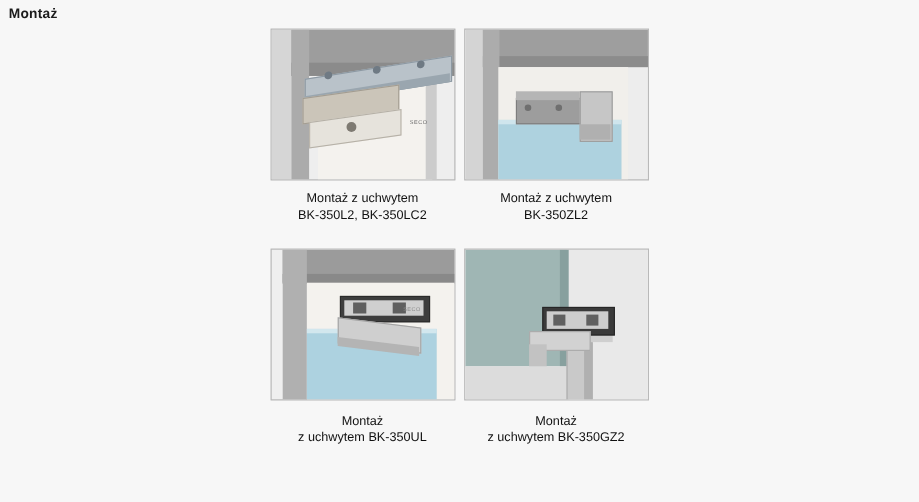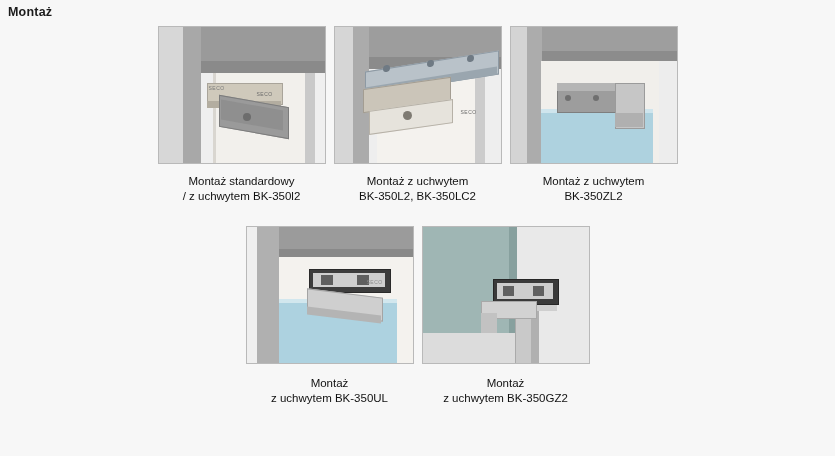--- a/index.html
+++ b/index.html
@@ -155,40 +155,20 @@
 </style>
 </head>
 <body>
 
 <div class="page-title">Montaż</div>
 
 <div class="gallery">
 
   <div class="row row-1">
 
-    <div class="item item-1">
-      <div class="thumb">
-        <div class="fill s1-bg"></div>
-        <div class="fill s1-wall"></div>
-        <div class="fill s1-frame-top"></div>
-        <div class="fill s1-frame-top2"></div>
-        <div class="fill s1-jamb"></div>
-        <div class="fill s1-door"></div>
-        <div class="fill s1-door-edge"></div>
-        <div class="fill s1-magnet"></div>
-        <div class="fill s1-magnet-side"></div>
-        <div class="fill s1-arm"></div>
-        <div class="fill s1-arm-face"></div>
-        <div class="fill s1-hole"></div>
-        <div class="fill s1-logo">SECO</div>
-        <div class="fill s1-brand">SECO</div>
-      </div>
-      <div class="caption">Montaż standardowy
-/ z uchwytem BK-350l2</div>
-    </div>
 
     <div class="item item-2">
       <div class="thumb">
         <div class="fill s2-bg"></div>
         <div class="fill s2-wall"></div>
         <div class="fill s2-frame-top"></div>
         <div class="fill s2-frame-dark"></div>
         <div class="fill s2-jamb"></div>
         <div class="fill s2-door"></div>
         <div class="fill s2-door-edge"></div>

